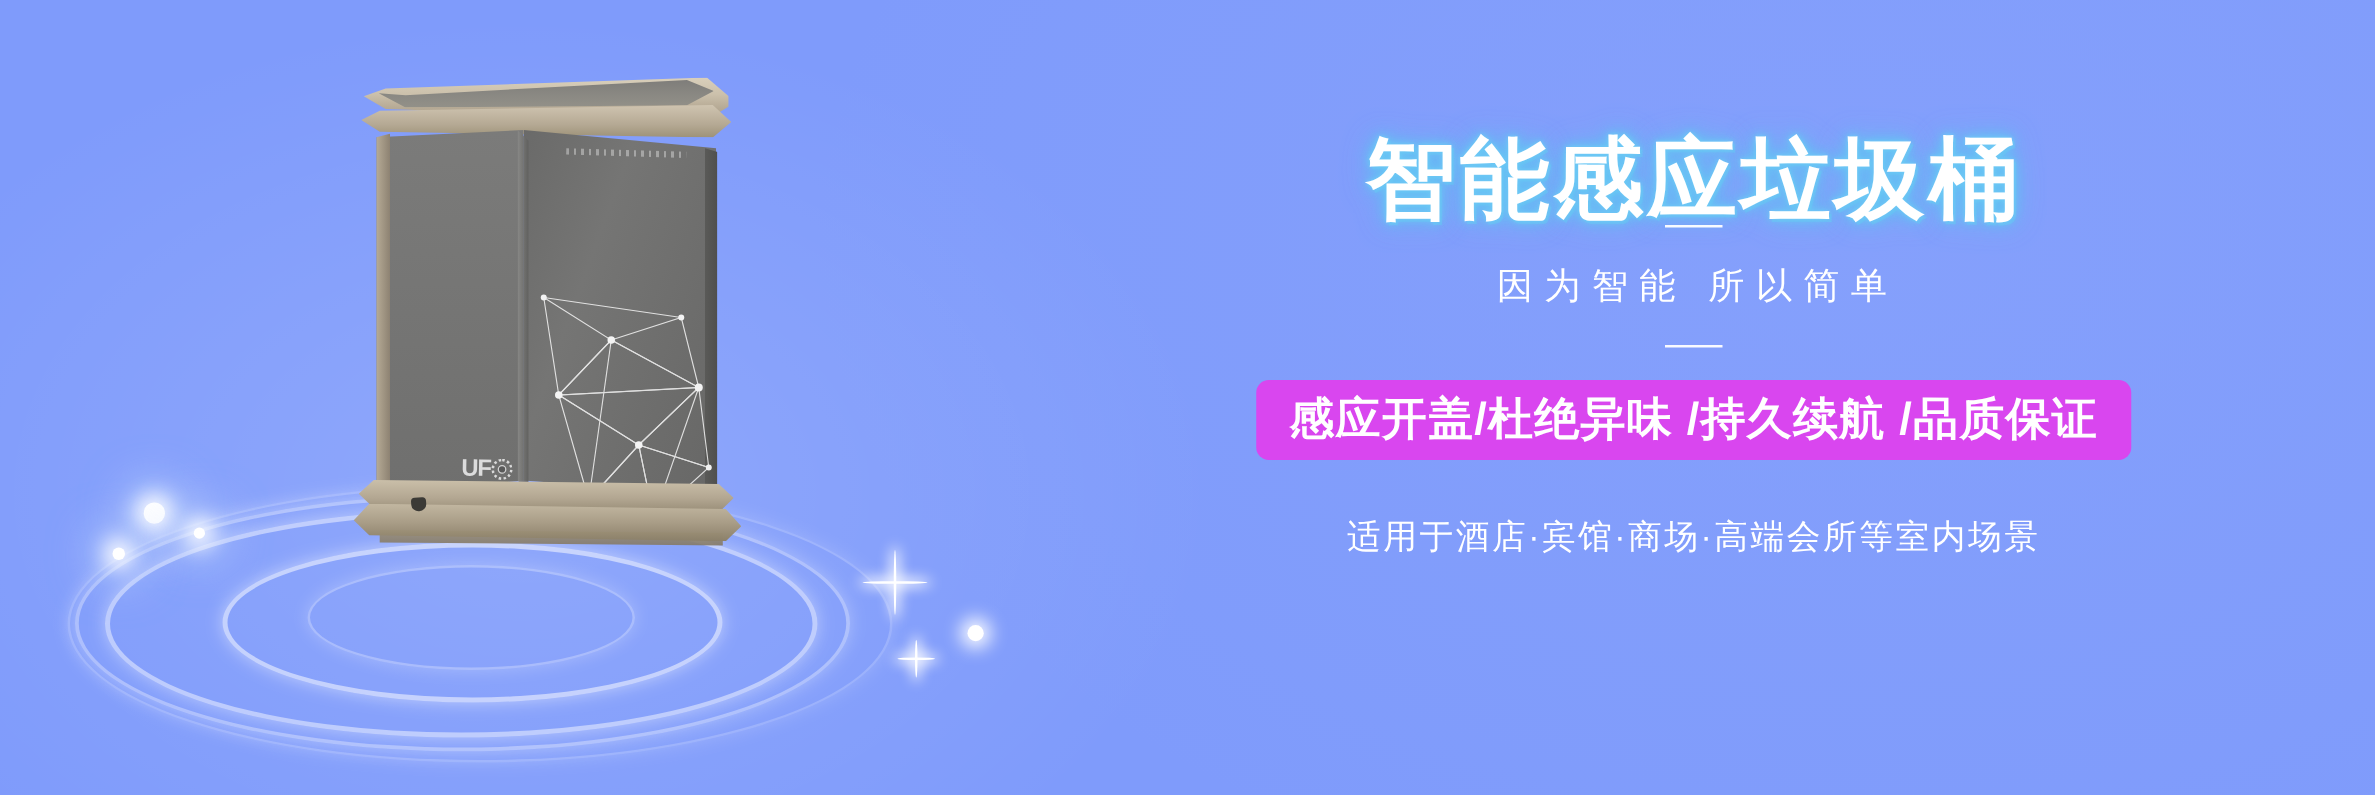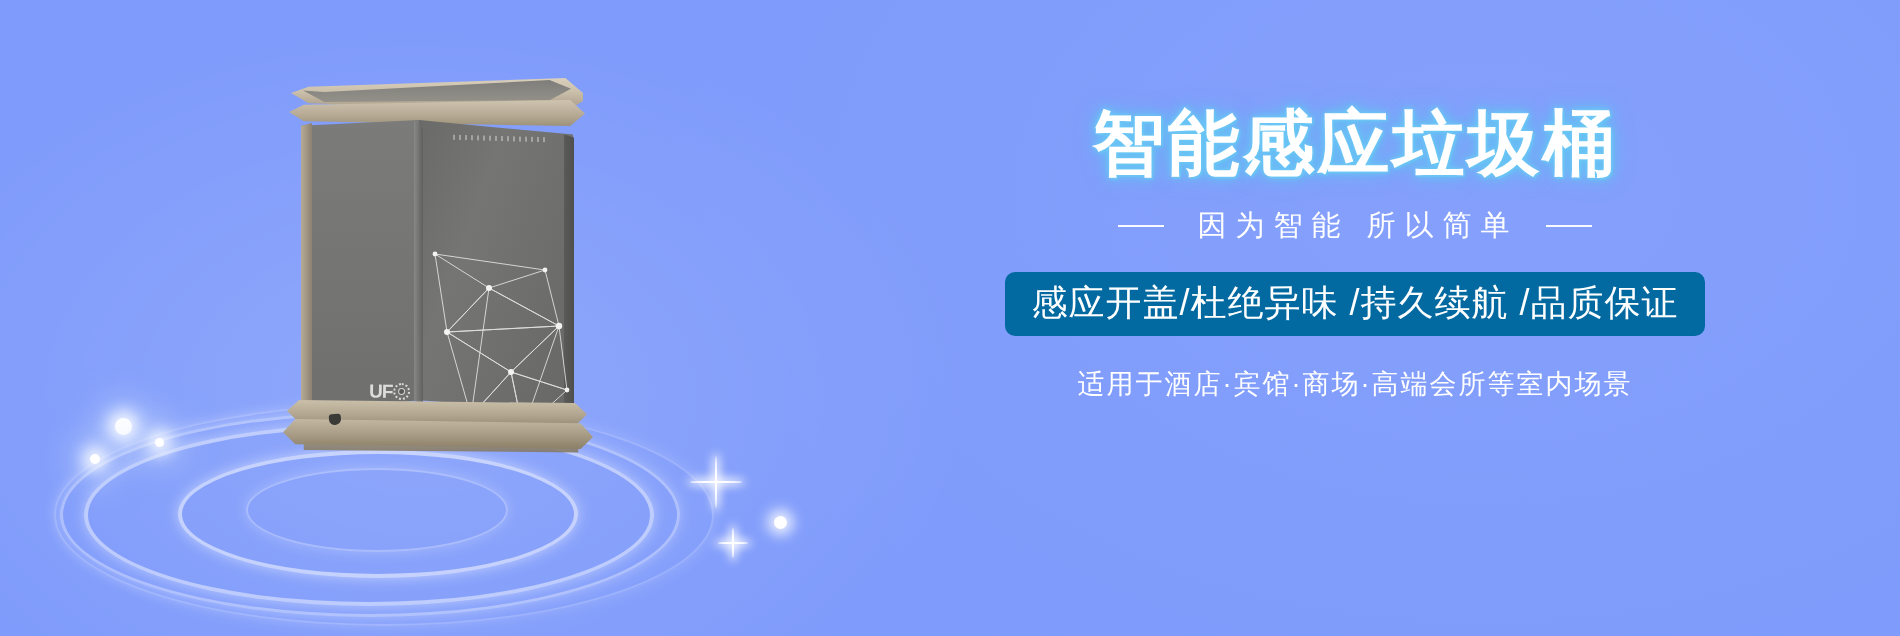--- a/index.html
+++ b/index.html
@@ -26,21 +26,21 @@
     background:
       radial-gradient(ellipse 900px 620px at 22% 62%, rgba(255,255,255,0.13) 0%, rgba(255,255,255,0) 62%),
       radial-gradient(ellipse 1200px 800px at 78% 30%, rgba(150,175,255,0.25) 0%, rgba(150,175,255,0) 70%);
     pointer-events: none;
   }
 
   
   .product-scene {
     position: absolute;
     left: 0;
-    top: 16px;
+    top: 0;
     width: 760px;
     height: 516px;
   }
 
   .ripples {
     position: absolute;
     left: 60px;
     top: 360px;
     width: 640px;
     height: 250px;
@@ -276,47 +276,47 @@
     text-shadow:
       0 0 3px #6fc9f5,
       0 0 7px #6fc9f5,
       0 0 13px #5ec1f2,
       0 0 22px rgba(94,193,242,.85),
       2px 2px 0 rgba(110,200,245,.6);
     font-family: Liberation Serif, serif;
   }
 
   .subline {
-    margin-top: 26px;
     display: flex;
     align-items: center;
     justify-content: center;
     gap: 27px;
     color: #ffffff;
     font-size: 29px;
     letter-spacing: 9px;
     white-space: nowrap;
+    flex-direction: column;
   }
   .dash {
     display: inline-block;
     width: 46px;
     height: 2px;
     background: #ffffff;
     opacity: .95;
     flex: 0 0 auto;
   }
   .subline-text { padding-left: 6px; }
 
   .badge {
-    margin: 26px auto 0;
+    margin: 26px auto 13px;
     display: inline-block;
-    background: #0369a1;
+    background: #d946ef;
     color: #ffffff;
     font-size: 36px;
-    font-weight: normal;
+    font-weight: bold;
     letter-spacing: 1px;
     padding: 11px 26px 13px;
     border-radius: 10px;
     white-space: nowrap;
     line-height: 1.12;
   }
 
   .footline {
     margin-top: 30px;
     color: #ffffff;

